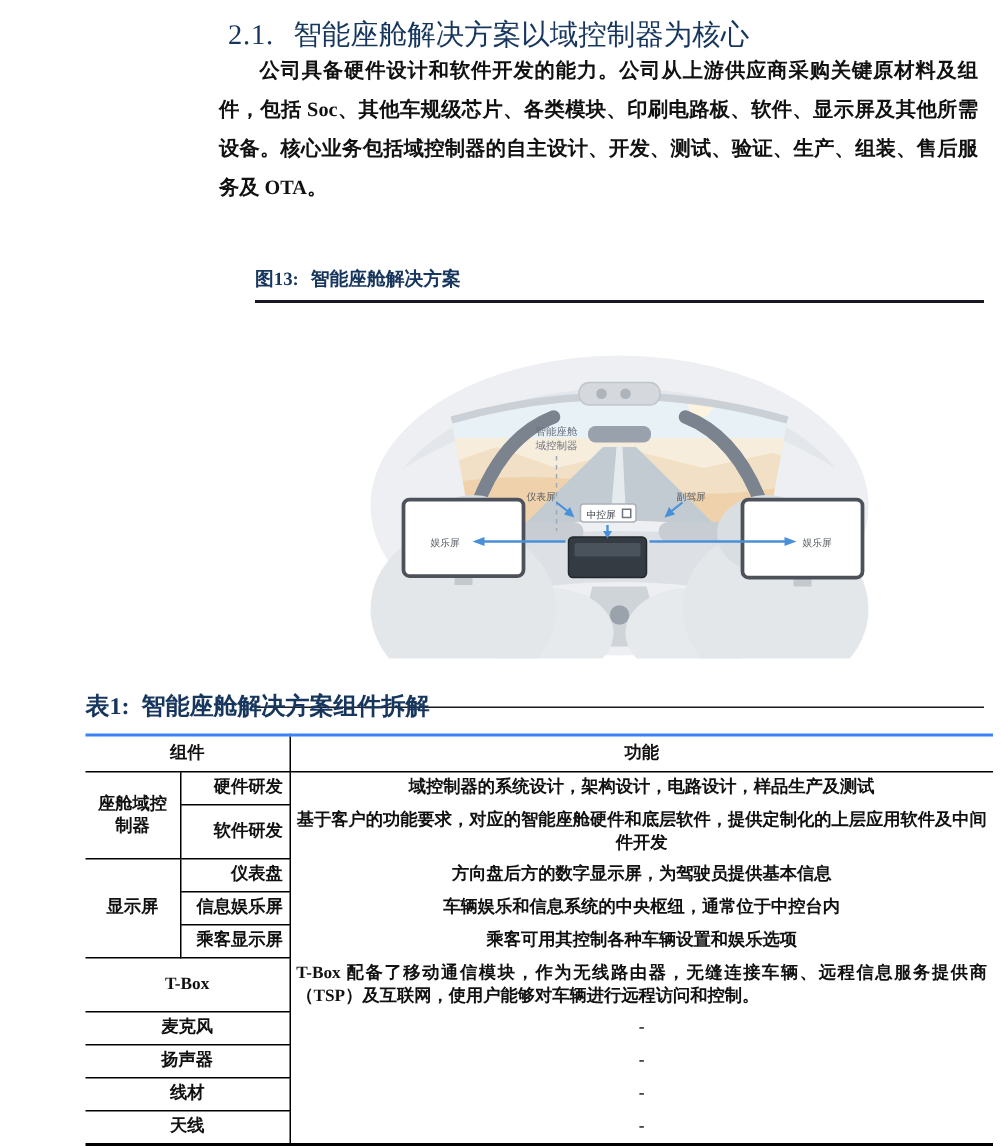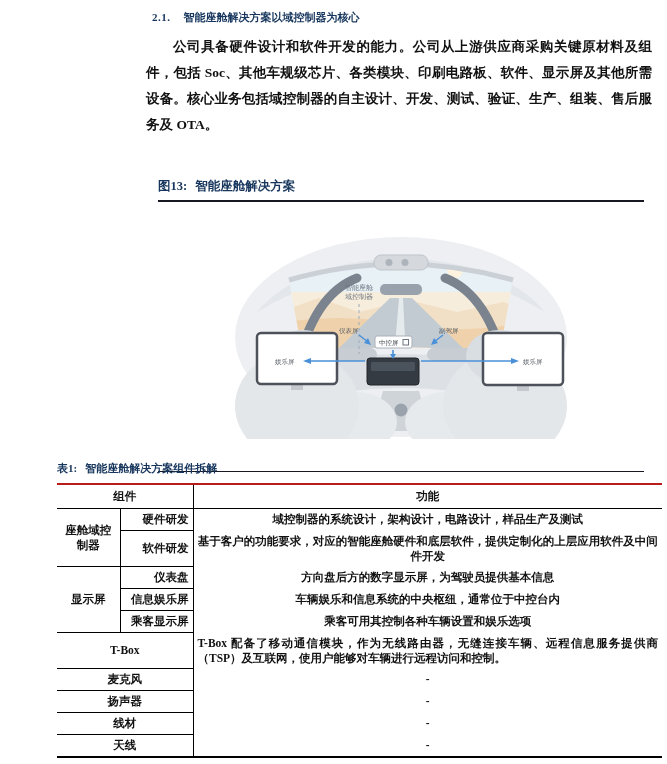--- a/index.html
+++ b/index.html
@@ -5,52 +5,52 @@
   * { margin:0; padding:0; box-sizing:border-box; }
   html,body { background:#ffffff; }
   body {
     width:667px; height:764px; position:relative; overflow:hidden;
     font-family:"Liberation Serif","DejaVu Serif",serif;
     color:#111111;
   }
   
   .section-heading {
     position:absolute; left:152px; top:10px; width:500px;
-    color:#17365D; font-weight:bold; font-size:11px;
+    color:#17365D; font-weight:normal; font-size:19px;
     display:flex; align-items:baseline;
   }
   .section-heading .num { margin-right:13px; letter-spacing:0.5px; }
   
   .body-text { position:absolute; left:146px; top:34px; width:506px; }
   .body-text p {
     font-size:13.5px; font-weight:bold; line-height:26px;
     text-align:justify; text-indent:2em; margin-bottom:7px;
   }
   
-  .figure-block { position:absolute; left:158px; top:178px; width:486px; }
+  .figure-block { position:absolute; left:170px; top:178px; width:486px; }
   .fig-title {
     color:#17365D; font-weight:bold; font-size:12.5px;
     padding-bottom:5px; border-bottom:2px solid #181822;
   }
   .fig-title .lbl { margin-right:8px; }
   .fig-canvas {
     height:270px; display:flex; align-items:center; justify-content:center;
     border-bottom:1.5px solid #181822;
   }
   .fig-source, .tbl-source {
     font-size:11px; font-weight:bold; padding-top:5px; color:#151515;
   }
   svg text { font-family:"DejaVu Sans","Liberation Sans",sans-serif; }
   
   .table-block { position:absolute; left:57px; top:461px; width:605px; }
-  .tbl-title { color:#17365D; font-weight:bold; font-size:11px; margin-bottom:7px; }
+  .tbl-title { color:#17365D; font-weight:bold; font-size:16px; margin-bottom:7px; }
   .tbl-title .lbl { margin-right:8px; }
   table.components {
     width:605px; table-layout:fixed; border-collapse:collapse;
-    border-top:2px solid #b91c1c; border-bottom:2px solid #000;
+    border-top:2px solid #3b82f6; border-bottom:2px solid #000;
     font-size:11.5px; font-weight:bold; line-height:15px;
   }
   col.col-a { width:63px; } col.col-b { width:73px; } col.col-c { width:469px; }
   th { border-bottom:1px solid #000; padding:4px 2px; text-align:center; font-weight:bold; }
   td { padding:3px 4px; vertical-align:middle; }
   .b-right  { border-right:1px solid #000; }
   .b-bottom { border-bottom:1px solid #000; }
   td.group  { text-align:center; }
   td.sub    { text-align:right; }
   td.merged { text-align:center; }

